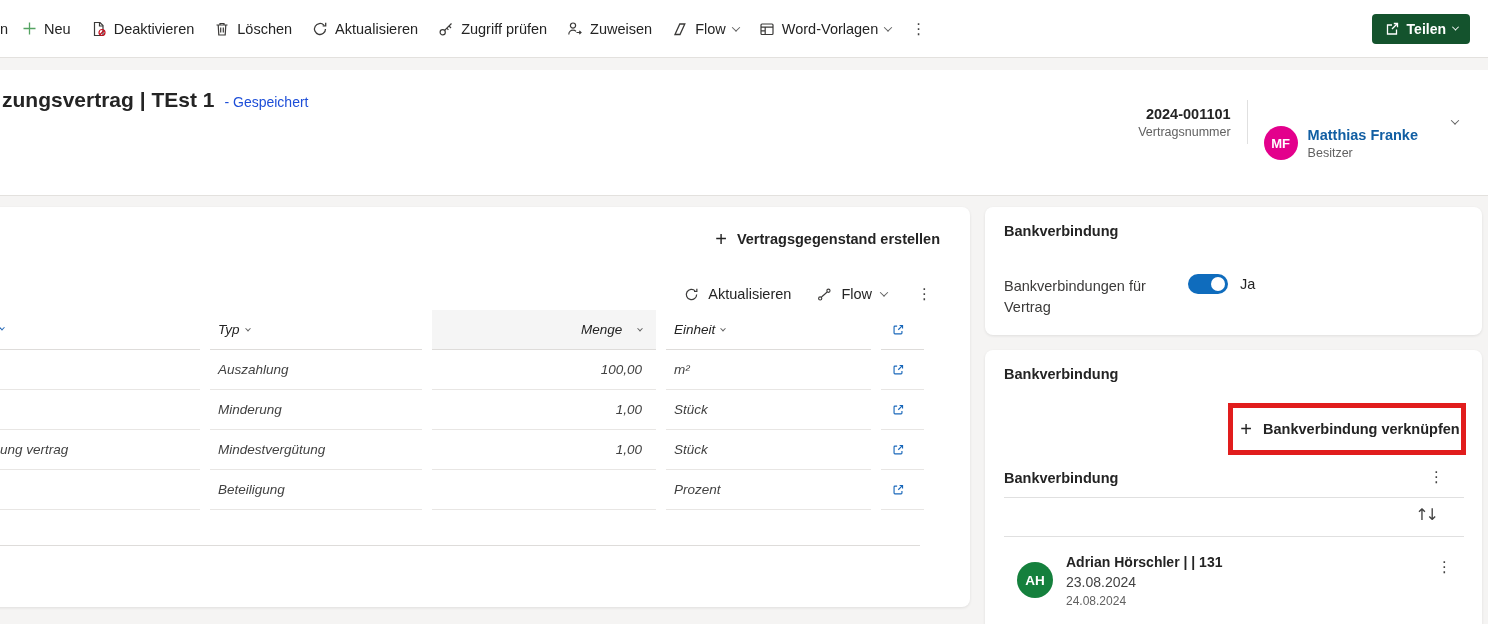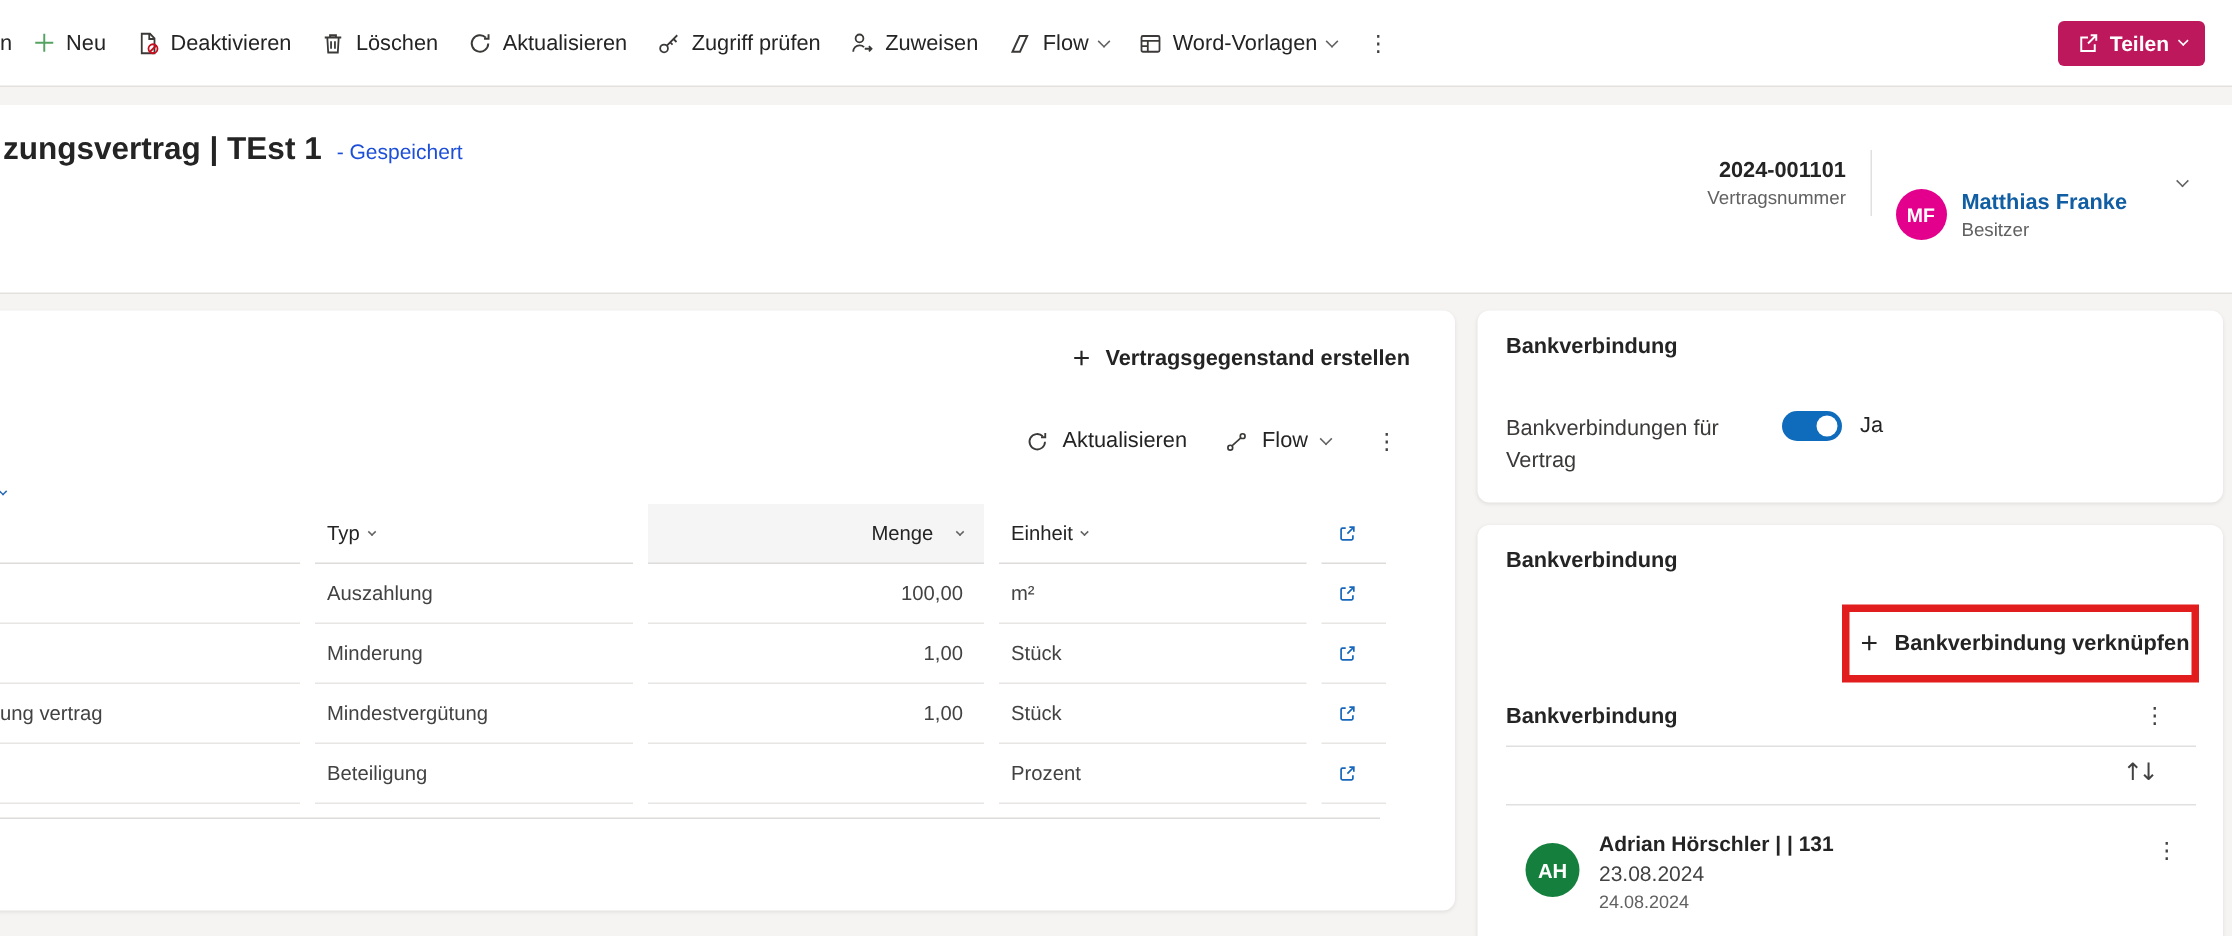--- a/index.html
+++ b/index.html
@@ -11,21 +11,21 @@
   
   .cmdbar { position:absolute; left:0; top:0; width:1488px; height:58px;
     background:#fff; border-bottom:1px solid #e3e1de;
     display:flex; align-items:center; padding:0 10px 0 0; }
   .cmd { display:flex; align-items:center; gap:7px; padding:6px 10px;
     font-size:14.5px; color:#242424; white-space:nowrap; border-radius:4px; cursor:pointer; }
   .trunc-cmd { padding:6px 4px 6px 0; font-size:14.5px; }
   .kebab { font-family:"DejaVu Sans",sans-serif; font-size:15px; color:#424242;
     padding:6px 10px; cursor:pointer; letter-spacing:0; }
   .spacer { flex:1; }
-  .share-btn { display:flex; align-items:center; gap:7px; background:#be185d; color:#fff;
+  .share-btn { display:flex; align-items:center; gap:7px; background:#14532d; color:#fff;
     font-size:14px; font-weight:600; border:none; border-radius:4px;
     padding:7px 12px; margin-right:8px; cursor:pointer; }
   .chev { display:inline-block; width:6px; height:6px;
     border-right:1.5px solid #616161; border-bottom:1.5px solid #616161;
     transform:rotate(45deg) translate(-1px,-1px); }
   .chev.white { border-color:#fff; width:5px; height:5px; }
   .chev.tiny { width:4px; height:4px; border-width:1.2px; }
   .chev.blue { border-color:#2b6cb8; }
 
   
@@ -57,21 +57,21 @@
   
   .left-card { position:absolute; left:-12px; top:207px; width:982px; height:400px;
     background:#fff; border-radius:8px; box-shadow:0 1px 3px rgba(0,0,0,.09); }
   .create-row { position:absolute; right:30px; top:24px; }
   .grid-btn { display:flex; align-items:center; gap:10px; font-size:14.5px; font-weight:600;
     color:#242424; cursor:pointer; white-space:nowrap; }
   .plus { font-size:20px; font-weight:300; color:#242424; line-height:14px; }
   .cmd2-row { position:absolute; right:34px; top:76px; display:flex; align-items:center; gap:26px; }
   .cmd2 { display:flex; align-items:center; gap:9px; font-size:14.5px; color:#242424; cursor:pointer; }
 
-  .grid { position:absolute; left:12px; top:129px; right:46px; }
+  .grid { position:absolute; left:12px; top:103px; right:46px;font-style:italic; }
   .grow { display:grid; grid-template-columns:200px 212px 224px 205px 1fr; column-gap:10px; }
   .gcell { font-size:13.5px; display:flex; align-items:center; min-height:40px;
     border-bottom:1px solid #e8e6e4; color:#424242; }
   .ghead .gcell { color:#242424; min-height:40px; border-bottom:1px solid #dedcda;
     gap:6px; cursor:pointer; }
   .ghead .menge-h { background:#f5f5f5; }
   .num { justify-content:flex-end; padding-right:14px; }
   .pad8 { padding-left:8px; }
   .popout { cursor:pointer; }
   .end-line { position:absolute; left:12px; top:338px; width:920px; height:1px; background:#dedcda; }

